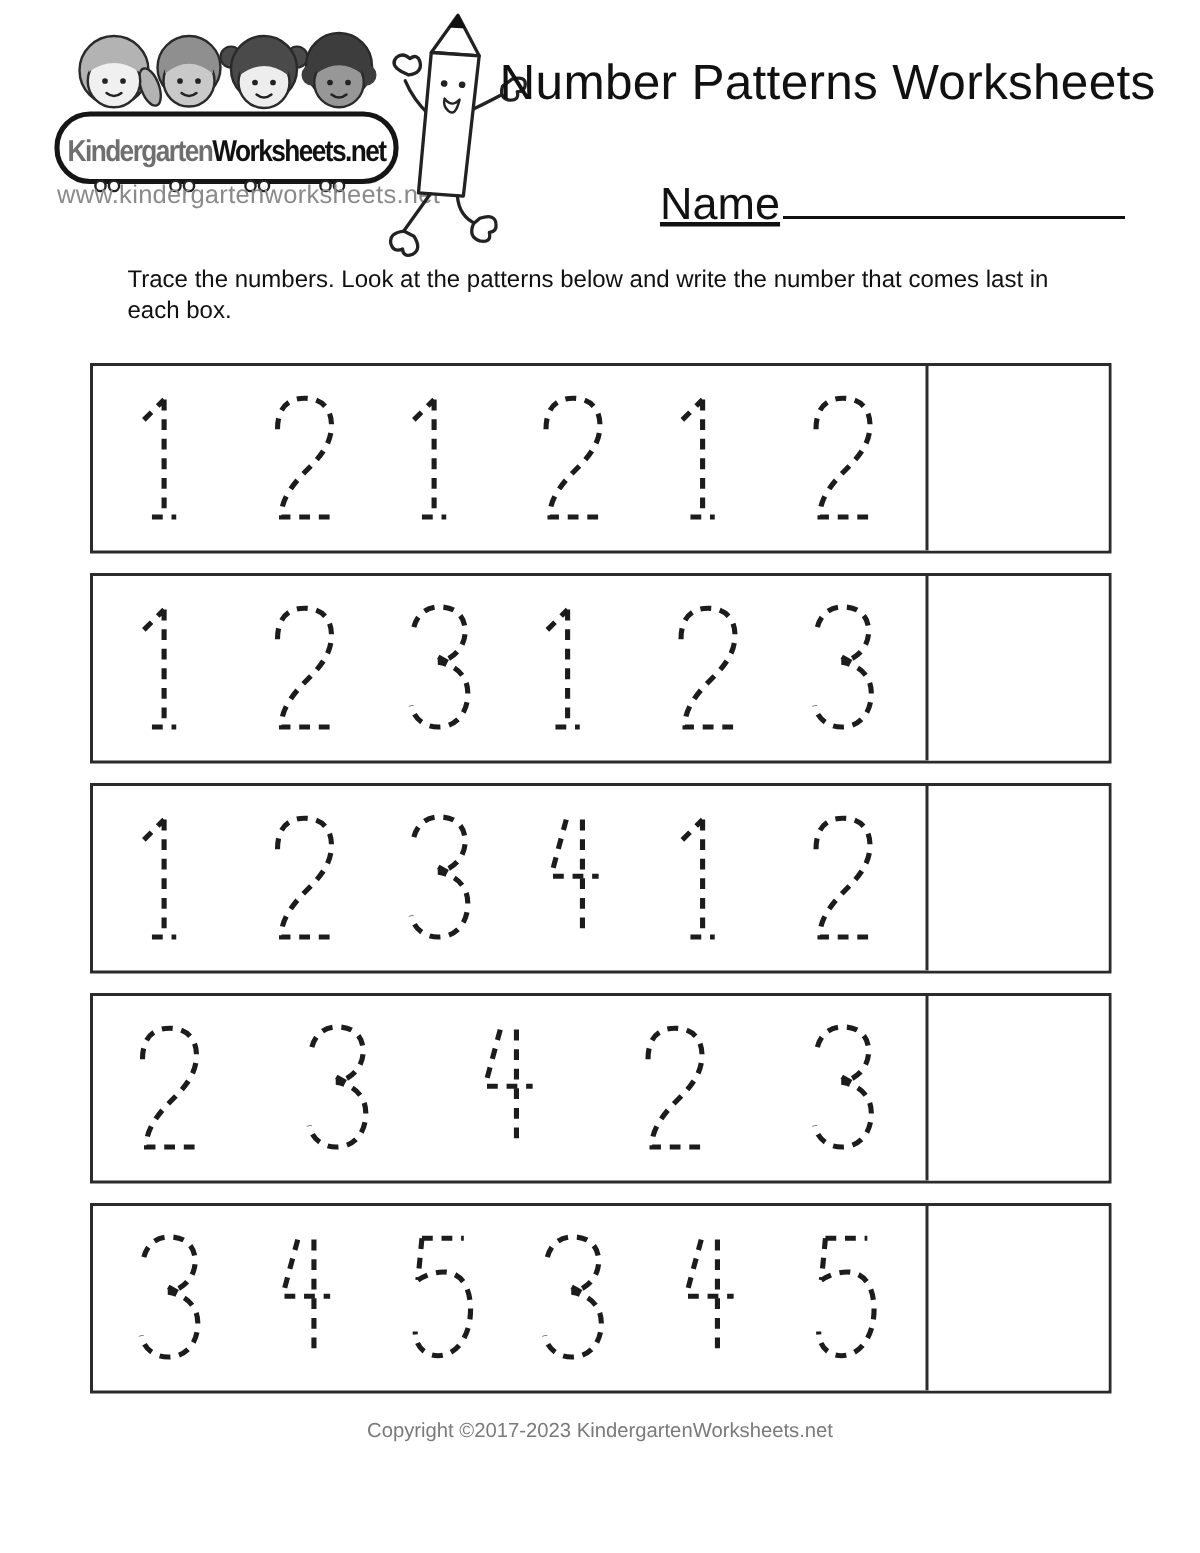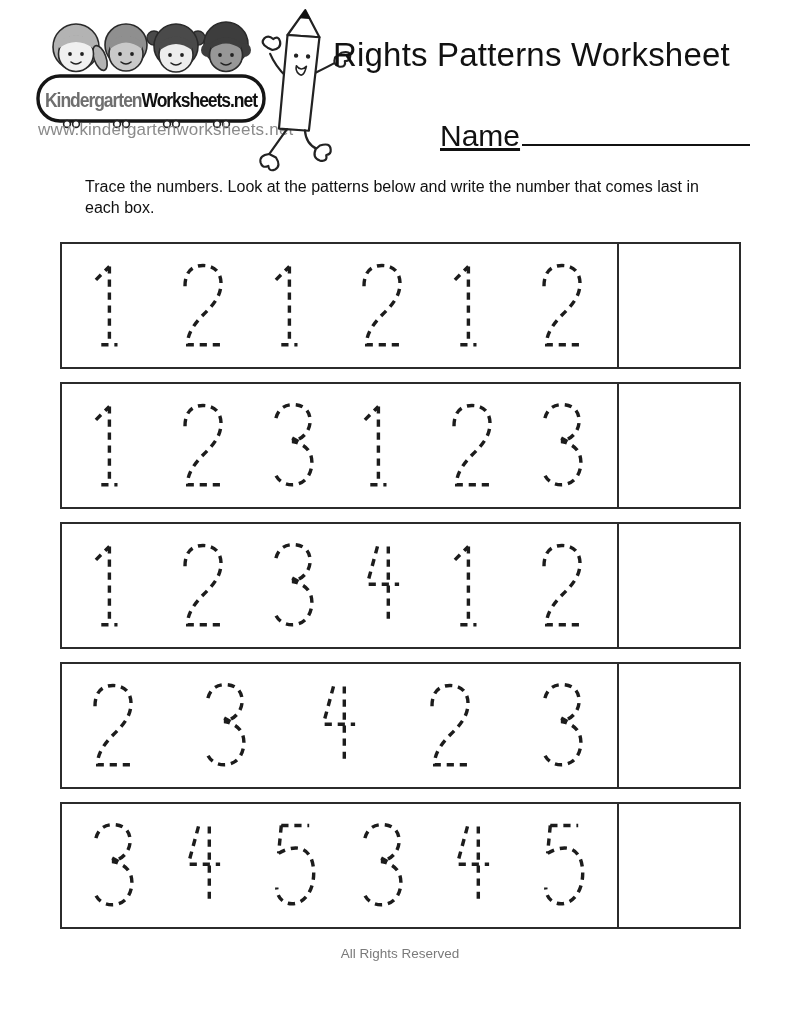--- a/index.html
+++ b/index.html
@@ -161,21 +161,21 @@
         <circle cx="68" cy="50" r="2.2" fill="#222"></circle>
       <path class="art thin" d="M57,60 Q62,66 67,60 Q65,72 60,68 Q56,65 57,60 Z"></path>
 
       <path class="art" d="M52,124 L36,150" fill="none"></path>
       <path class="art" d="M70,124 Q72,138 84,142" fill="none"></path>
       <path class="art" d="M36,150 q-10,2 -8,9 q2,6 8,3 q1,6 7,3 q6,-4 0,-12 z"></path>
       <path class="art" d="M86,138 q10,-4 11,3 q1,5 -4,6 q2,7 -6,6 q-8,-2 -5,-11 z"></path>
     </g>
   </svg>
 
-  <h1 class="title">Rights Patterns Worksheet</h1>
+  <h1 class="title">Number Patterns Worksheets</h1>
   <div class="name-row">
     <span>Name</span><span class="name-line"></span>
   </div>
 
   <p class="instructions">Trace the numbers. Look at the patterns below and write the number that comes last in each box.</p>
 
   <div class="rows">
       <div class="ws-row">
         <div class="digits">
           <svg class="digit" viewBox="0 0 60 100">
@@ -284,16 +284,16 @@
           </svg>
           <svg class="digit" viewBox="0 0 60 100">
             <use href="#digit-5"></use>
           </svg>
         </div>
         <div class="answer-box"></div>
       </div>
     </div>
 
   <div class="footer">
-    <div>All Rights Reserved</div>
+    <div>Copyright ©2017-2023 KindergartenWorksheets.net</div>
   </div>
 
 </div>
 
 </body></html>

